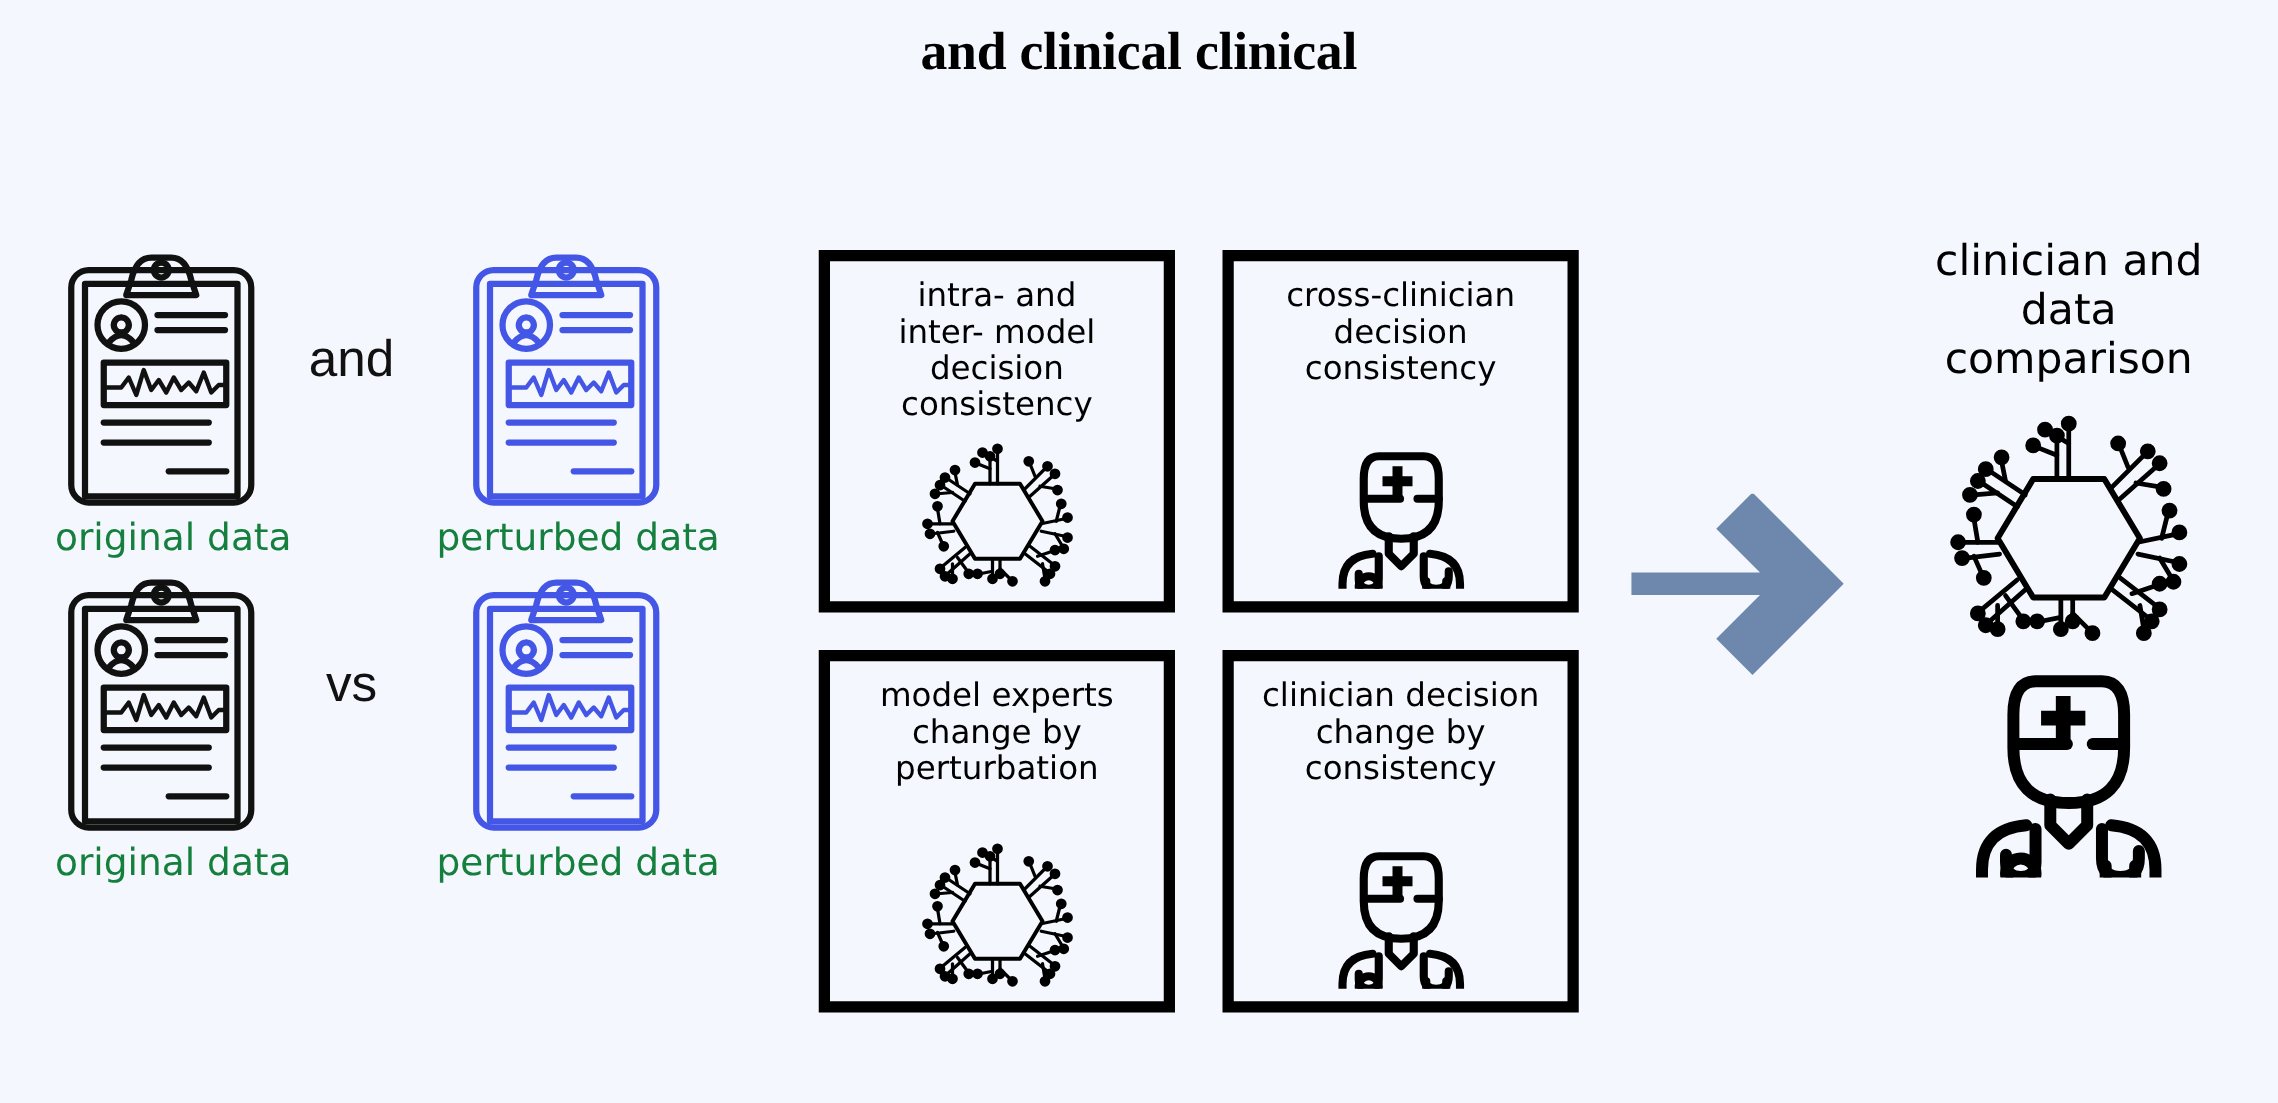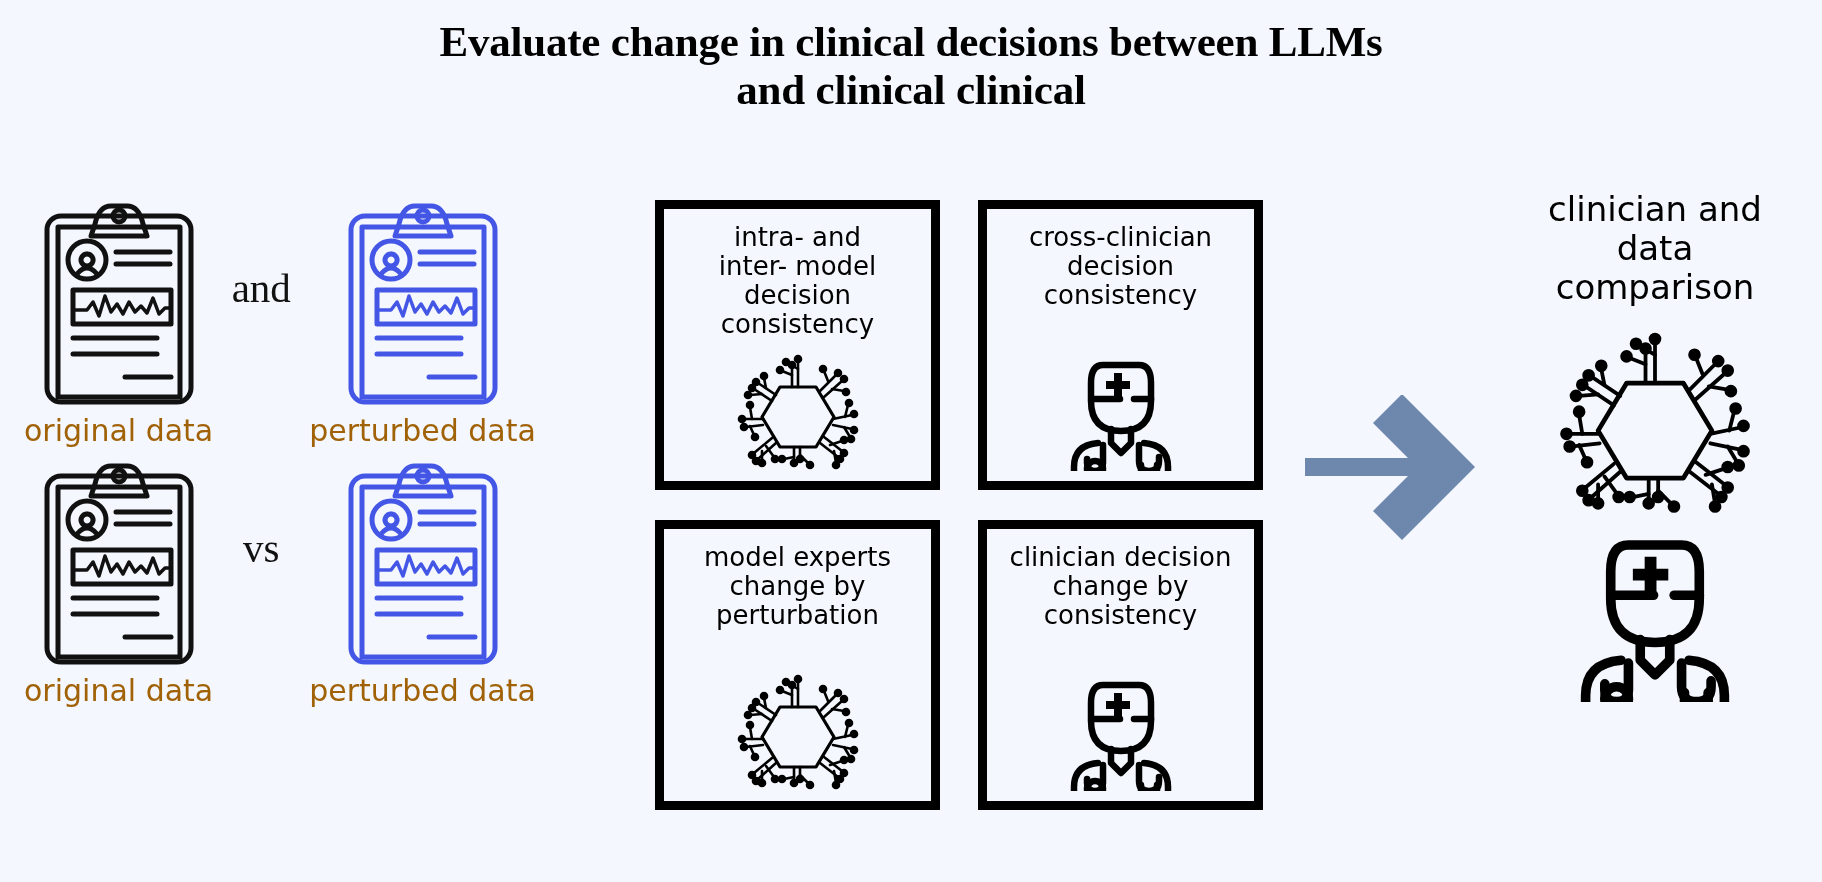--- a/index.html
+++ b/index.html
@@ -41,28 +41,29 @@
   #cb-group-bot  { left: 24px; top: 452px; }
 
   .cb-cell {
     display: flex;
     flex-direction: column;
     align-items: center;
   }
   .cb-label {
     margin-top: 6px;
     font-size: 30px;
-    color: #a16207;
+    color: #15803d;
     font-family: "DejaVu Sans", sans-serif;
     white-space: nowrap;
+    margin-left: 20px;
   }
   .conj {
     font-size: 41px;
     color: #111;
-    font-family: Liberation Serif, serif;
+    font-family: Liberation Sans, sans-serif;
     align-self: flex-start;
     margin-top: 72px;
     text-align: center;
   }
   #conj-and { width: 96px; }
   #conj-vs  { width: 96px; }
 
   
   #boxes {
     position: absolute;
@@ -121,21 +122,20 @@
     white-space: pre-line;
     font-family: "DejaVu Sans", sans-serif;
   }
   #right-hex { margin-top: 14px; }
   #right-doc { margin-top: -2px; }
 </style>
 </head>
 <body>
 
 <div id="title">
-  <span class="tline">Evaluate change in clinical decisions between LLMs</span>
   <span class="tline">and clinical clinical</span>
 </div>
 
 <div class="cb-group" id="cb-group-top">
 
   <div class="cb-cell">
     <svg width="180" height="215" viewBox="0 0 180 215">
       <g fill="none" stroke="#111" stroke-width="5" stroke-linejoin="round" stroke-linecap="round">
         <rect x="18" y="24" width="144" height="186" rx="14"></rect>
         <rect x="29" y="35" width="122" height="170"></rect>

